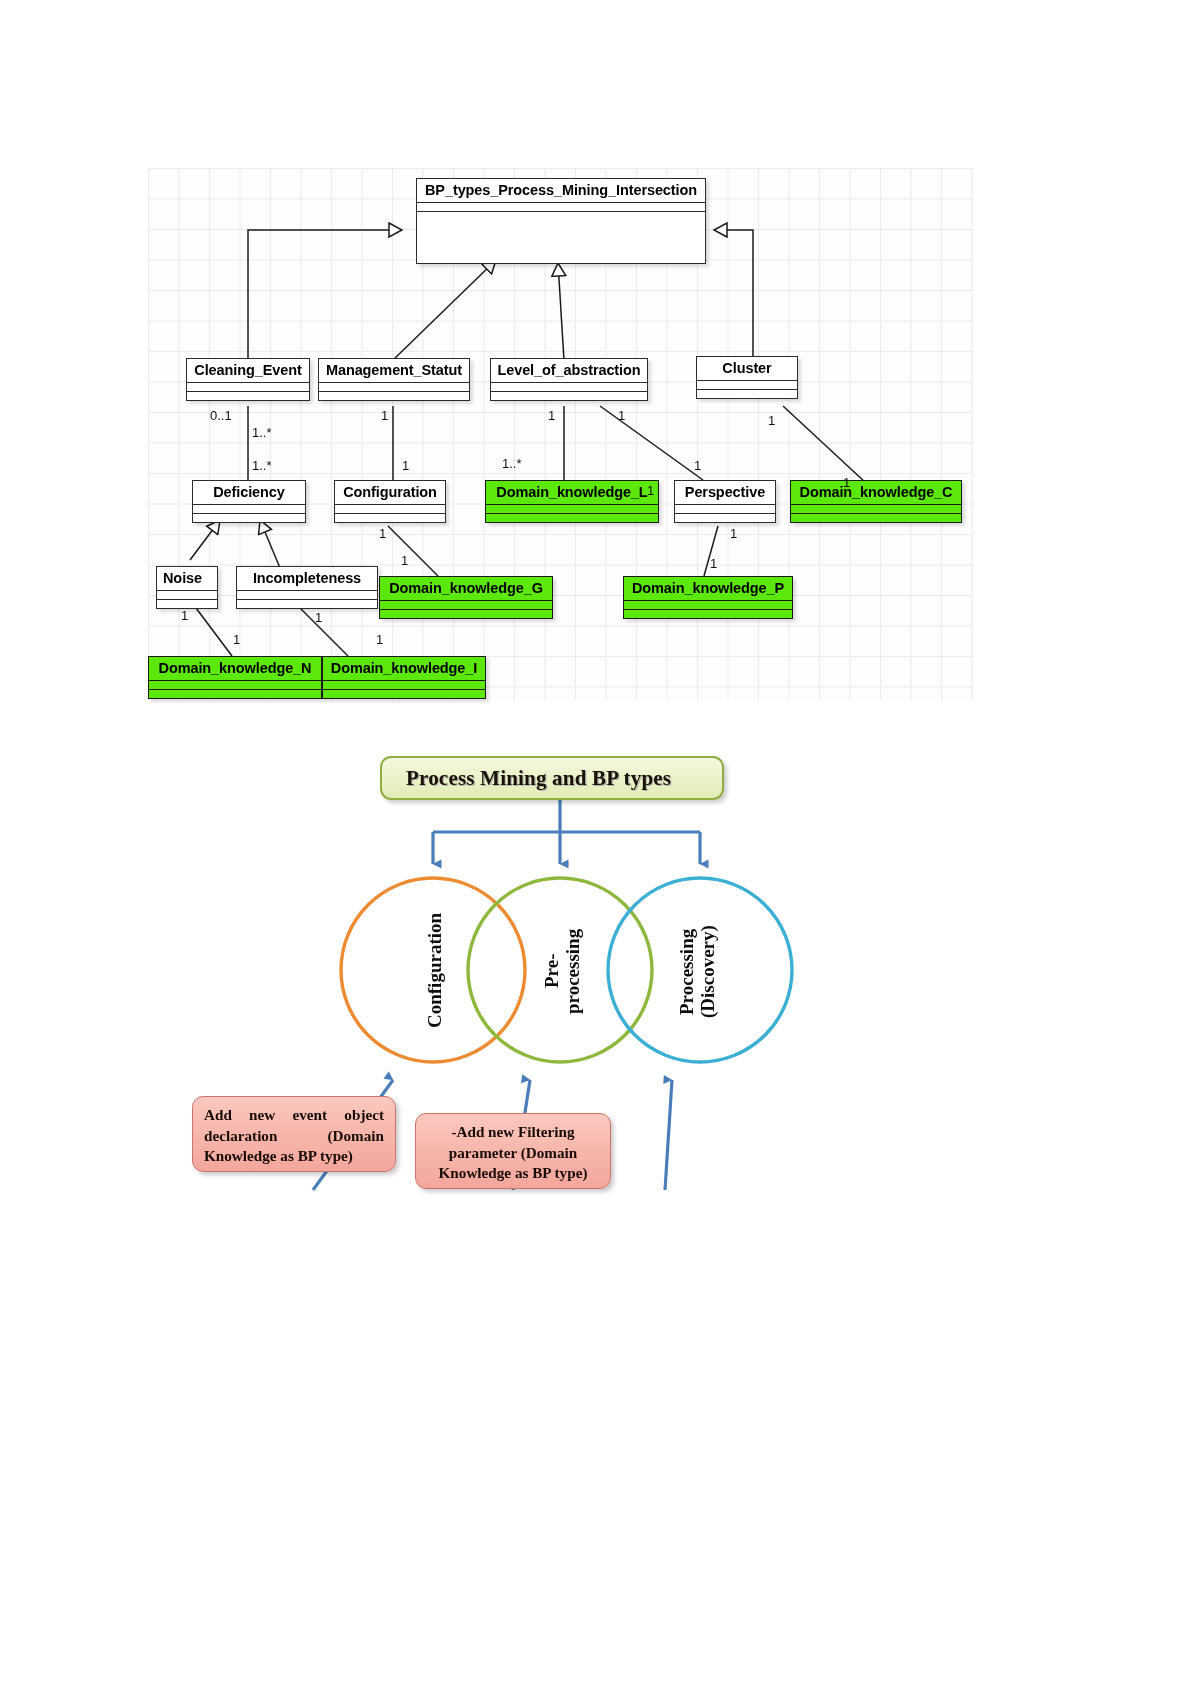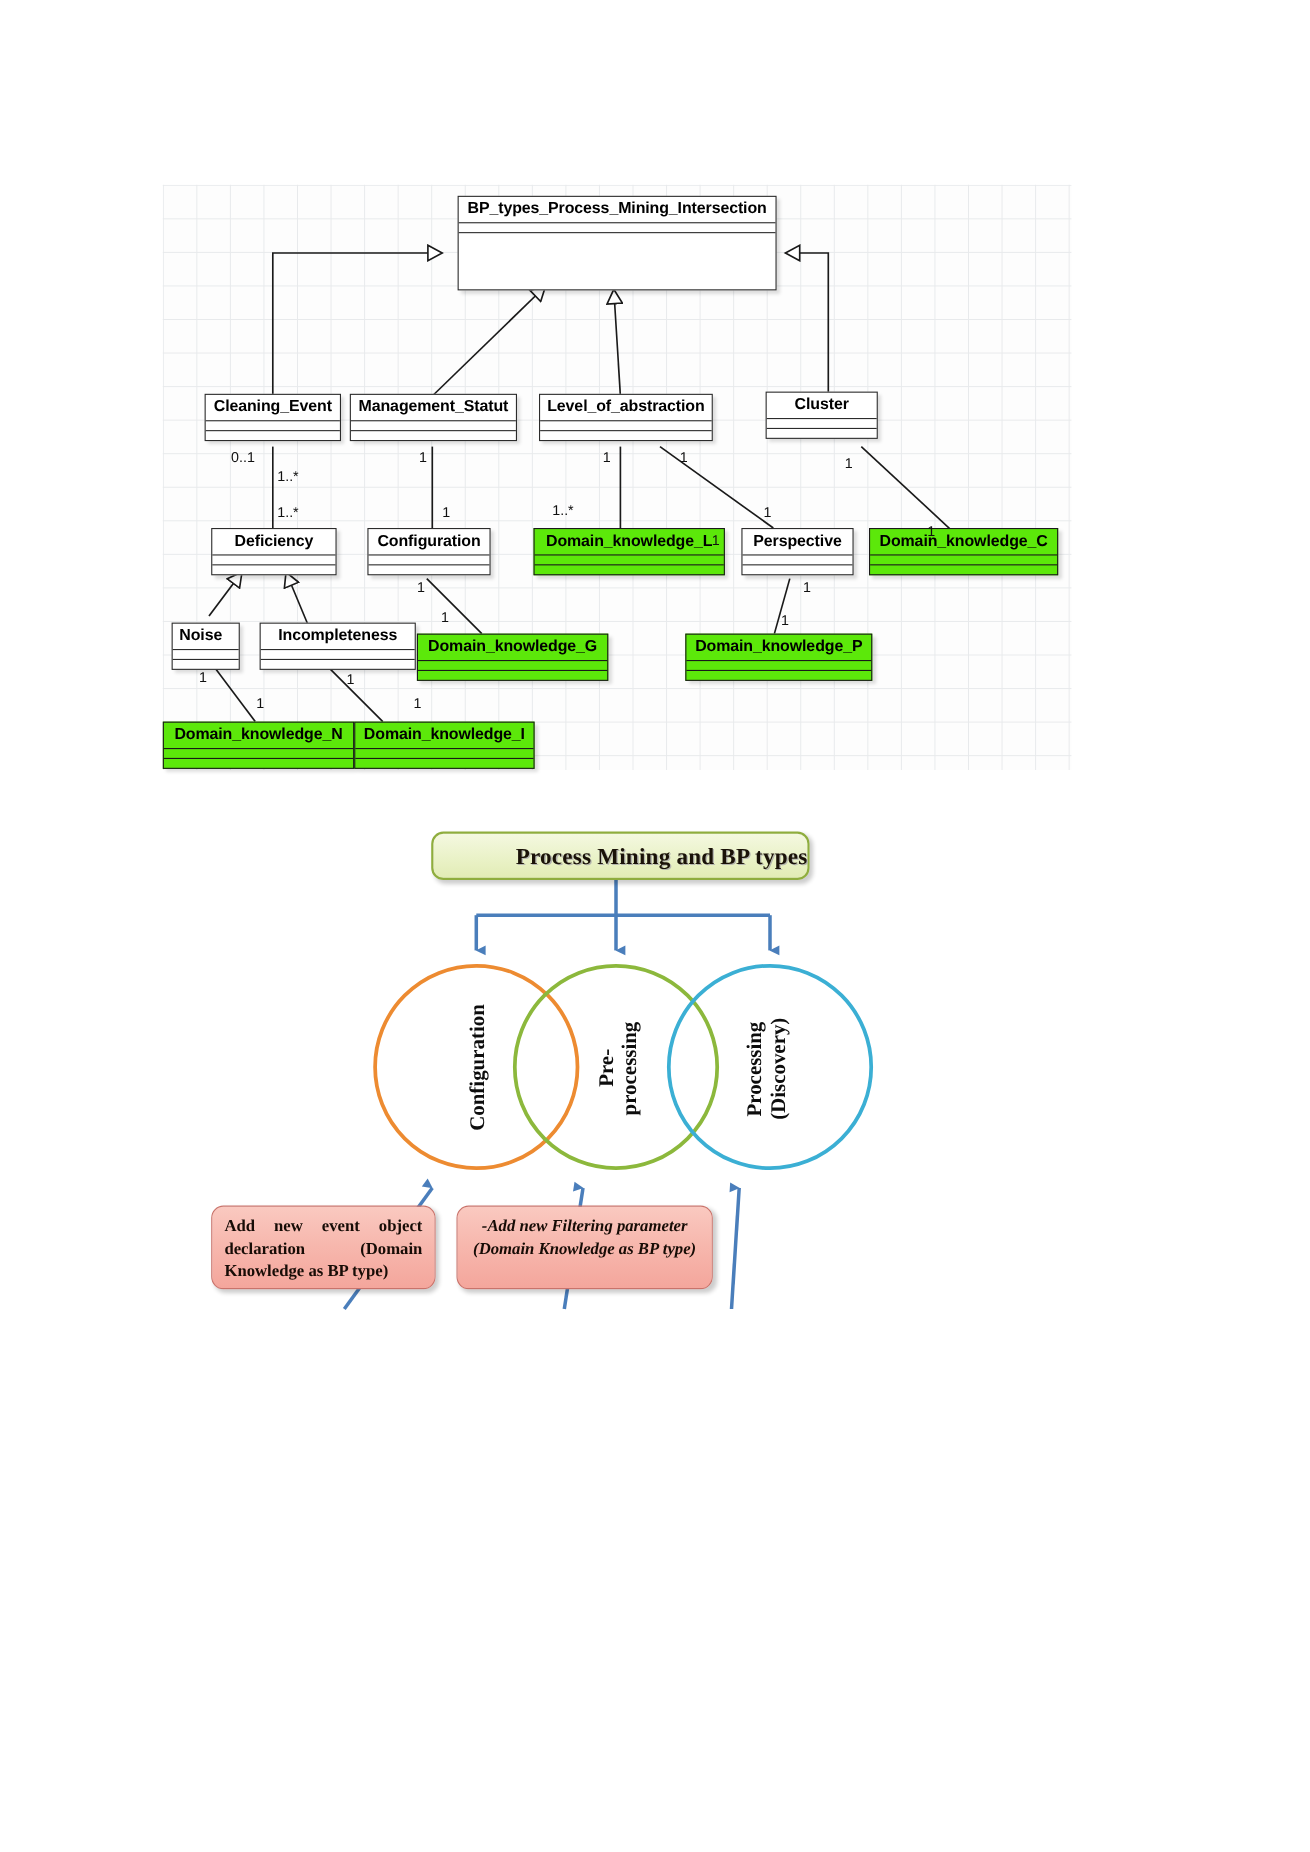--- a/index.html
+++ b/index.html
@@ -66,27 +66,27 @@
   
   #flow {
     position: absolute;
     left: 0; top: 740px;
     width: 1191px; height: 520px;
   }
   #flow-svg { position: absolute; left: 0; top: 0; }
 
   #title-box {
     position: absolute;
-    left: 392px; top: 16px;
+    left: 380px; top: 16px;
     width: 344px; height: 44px;
     border: 2.2px solid #8FAD3E;
     border-radius: 11px;
     background: linear-gradient(to bottom, #f4f8e0 0%, #eaf2c8 55%, #e2ecb5 100%);
     box-shadow: 3px 3px 4px rgba(0,0,0,0.2);
-    display: flex; align-items: center; justify-content: flex-end;
+    display: flex; align-items: center; justify-content: flex-start; padding-left: 24px;
   }
   #title-box .t {
     font-family: "Liberation Serif", serif;
     font-weight: bold;
     font-size: 21px;
     color: #1a1208;
     text-shadow: 1.2px 1.2px 0px rgba(170,170,170,0.85);
     letter-spacing: 0.2px;
   }
 
@@ -325,17 +325,17 @@
     </div>
 
     <div class="circle-label" style="left:424px; top:165px; height:130px;">Configuration</div>
     <div class="circle-label" style="left:541px; top:168px; height:126px;">Pre-
 processing</div>
     <div class="circle-label" style="left:676px; top:162px; height:140px;">Processing
 (Discovery)</div>
 
     <div class="callout just" style="left:192px; top:356px; width:204px; height:76px;">Add new event object declaration (Domain Knowledge as BP type)</div>
 
-    <div class="callout ctr" style="left:415px; top:356px; width:233px; height:76px;font-style:italic;">-Add new Filtering parameter (Domain Knowledge as BP type)</div>
+    <div class="callout ctr" style="left:415px; top:373px; width:196px; height:76px;">-Add new Filtering parameter (Domain Knowledge as BP type)</div>
 
   </div>
 
 </div>
 
 </body></html>

